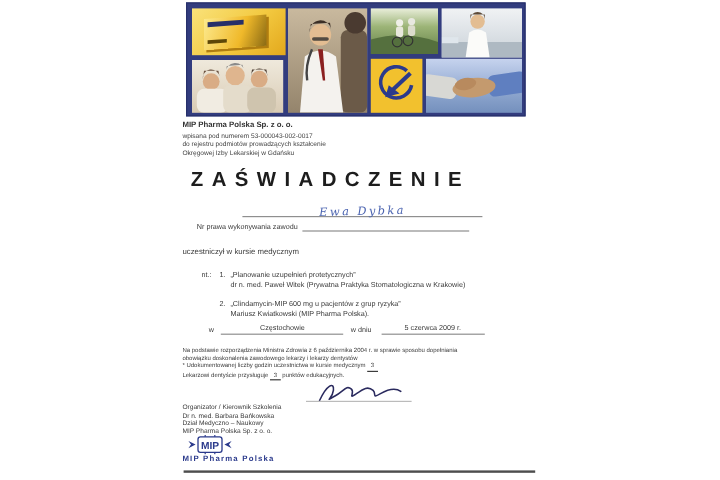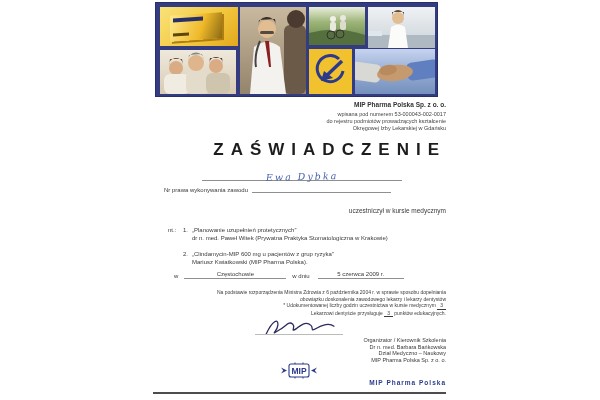--- a/index.html
+++ b/index.html
@@ -17,21 +17,21 @@
   .med-box .strip2{position:absolute;left:3px;top:18px;width:16px;height:3px;background:#5d4708;}
   .tile-group{left:4px;top:47px;width:76px;height:44px;background:linear-gradient(180deg,#efe9dc,#d9cbb4);}
   .tile-doctor{left:84px;top:4px;width:66px;height:87px;background:linear-gradient(180deg,#c9b99e,#94846c);}
   .tile-cyclists{left:153px;top:4px;width:56px;height:38px;background:linear-gradient(180deg,#e9eeda 0%,#9cb477 40%,#627f46 100%);}
   .tile-lab{left:212px;top:4px;width:67px;height:41px;background:linear-gradient(180deg,#f0f2f4,#c9d1d8);}
   .tile-arrow{left:153px;top:46px;width:43px;height:45px;background:#f2c12e;}
   .tile-hands{left:199px;top:46px;width:80px;height:45px;background:linear-gradient(180deg,#c6d3ee 0%,#8fa7cf 60%,#7490bd 100%);}
   .tile svg{display:block;}
 
   
-  .center{text-align:right;}
+  .center{text-align:left;}
   #company{position:absolute;left:0;top:101px;width:100%;font-size:6.5px;font-weight:bold;color:#333;}
   #reg{position:absolute;left:0;top:111px;width:100%;font-size:5.5px;line-height:7px;color:#444;}
   #title{position:absolute;left:0;top:140px;width:100%;font-size:17px;font-weight:bold;
          letter-spacing:7px;padding-left:7px;box-sizing:border-box;color:#1d1d1d;}
 
   #name-row{position:absolute;left:50px;top:166px;width:200px;height:14px;
             border-bottom:1px solid #8f8f8f;text-align:center;}
   #name-row span{font-family:"DejaVu Serif",serif;font-style:italic;font-size:9.5px;
                  color:#4a63b0;display:inline-block;transform:rotate(-1.5deg);letter-spacing:2px;}
 
@@ -54,21 +54,21 @@
 
   #footnote{position:absolute;left:0;top:289px;width:100%;font-size:5px;line-height:6.5px;color:#3c3c3c;}
   .uval{display:inline-block;border-bottom:1px solid #3c3c3c;padding:0 3px;}
 
   #signature{position:absolute;left:0;top:316px;width:100%;text-align:center;}
   #signature svg{display:inline-block;transform:rotate(-3deg);}
   #sig-line{position:absolute;left:103px;top:334px;width:88px;border-bottom:1px solid #bbb;}
 
   #organizer{position:absolute;left:0;top:337px;width:100%;font-size:5.5px;line-height:6.6px;color:#3a3a3a;}
 
-  #logo{position:absolute;left:0;top:362px;width:100%;text-align:center;text-decoration:underline;}
+  #logo{position:absolute;left:0;top:362px;width:100%;text-align:left;text-decoration:underline;}
   #logo-caption{position:absolute;left:0;top:379px;width:100%;font-size:6.5px;font-weight:bold;
                 letter-spacing:1px;color:#2b3a8c;}
   #scan-bottom-line{position:absolute;left:1px;top:392px;width:293px;height:2px;background:#4d4d4d;}
 </style>
 </head>
 <body>
 
 <div id="stage">
   <div id="doc">
 

